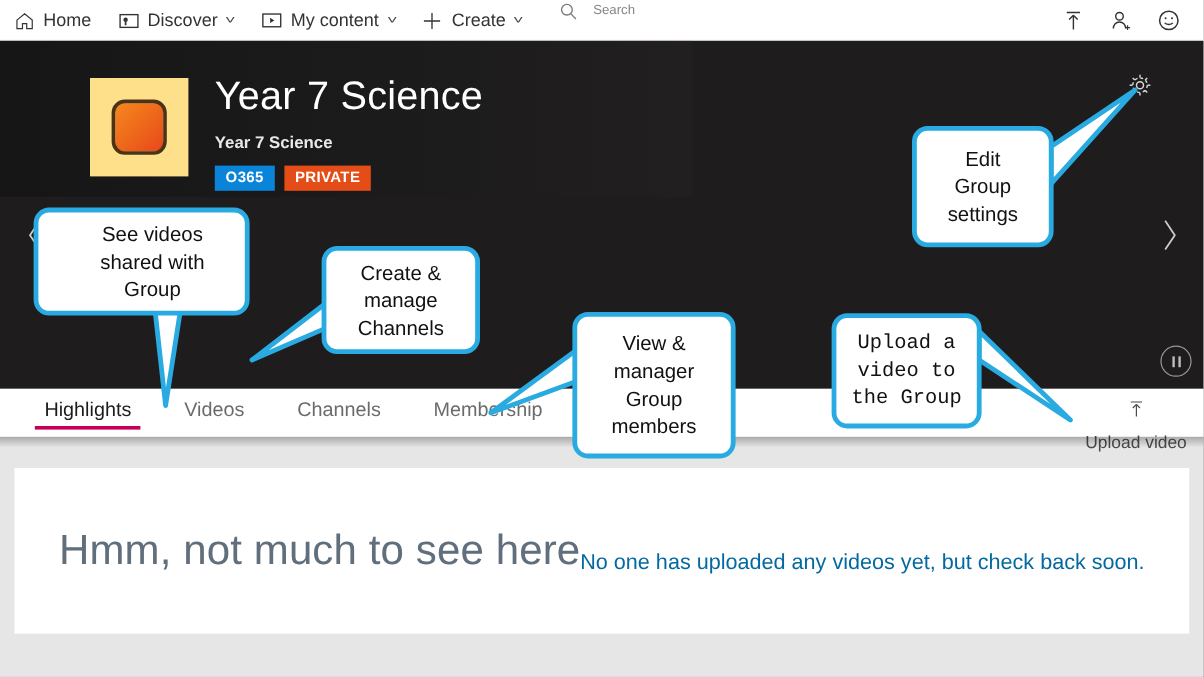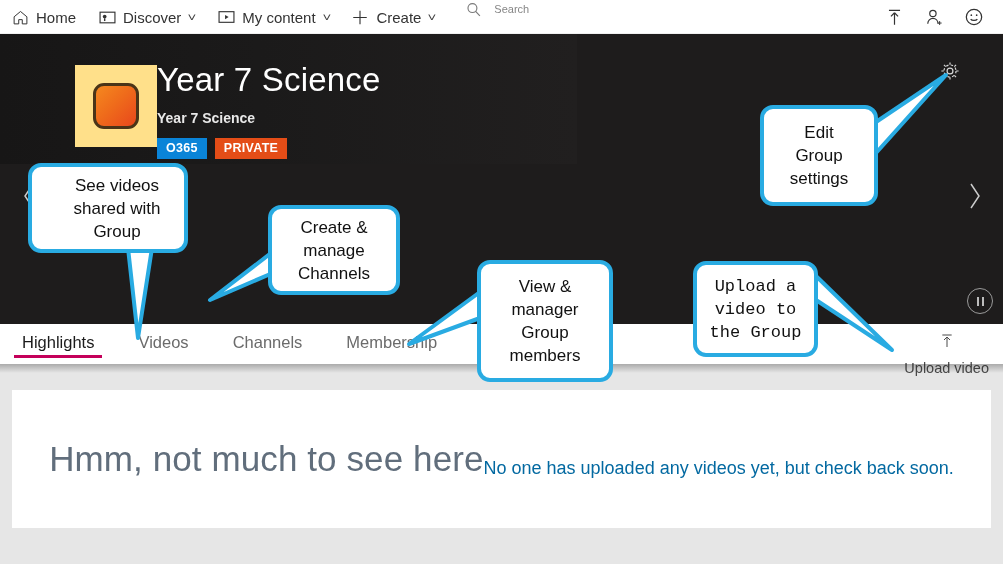--- a/index.html
+++ b/index.html
@@ -43,21 +43,21 @@
 
   
   .hero {
     position: absolute; left: 0; top: 34px; width: 1003px; height: 290px;
     background: #1e1c1c; overflow: hidden;
   }
   .hero-panel {
     position: absolute; left: 0; top: 0; width: 577px; height: 130px;
     background: linear-gradient(90deg,#171616 0%,#1b1a1a 45%,#211f1f 100%);
   }
-  .hero-inner { position: absolute; left: 75px; top: 31px; display: flex; }
+  .hero-inner { position: absolute; left: 75px; top: 31px; display: flex; gap: 22px; }
   .thumb {
     width: 82px; height: 82px; background: #ffe08a;
     display: flex; align-items: center; justify-content: center; flex: none;
   }
   .thumb-sq {
     width: 46px; height: 46px; border-radius: 11px;
     background: linear-gradient(135deg,#f5881f 0%,#ef6c1b 45%,#e8471c 100%);
     border: 3px solid #4a3418;
   }
   .hero-title {
@@ -88,21 +88,21 @@
     display: flex; align-items: center; justify-content: center;
     gap: 3px; cursor: pointer;
   }
   .pausebtn i { display: block; width: 2px; height: 9px; background: #bdbdbd; }
 
   
   .tabbar {
     position: absolute; left: 0; top: 324px; width: 1003px; height: 40px;
     background: #ffffff; display: flex; align-items: flex-start;
   }
-  .tabs { display: flex; align-items: flex-start; padding-left: 0; }
+  .tabs { display: flex; align-items: flex-start; padding-left: 15px; }
   .tab {
     padding: 9px 22px 0; font-size: 16.5px; color: #6b6b6b;
     cursor: pointer; position: relative; height: 40px; white-space: nowrap;
   }
   .tab.active { color: #1b1b1b; }
   .tab.active::after {
     content: ""; position: absolute; left: 14px; right: 14px; bottom: 6px;
     height: 3px; background: #c4005a;
   }
   .uploadbtn {
@@ -300,21 +300,21 @@
 
     <path d="M275,272 L275,250 L210,300 Z" style="stroke: rgb(41, 171, 226);"></path>
 
     <path d="M480,292 L480,318 L409,344 Z" style="stroke: rgb(41, 171, 226);"></path>
 
     <path d="M816,300 L816,276 L892,350 Z" style="stroke: rgb(41, 171, 226);"></path>
 
     <path d="M876,122 L876,153 L946,75 Z" style="stroke: rgb(41, 171, 226);"></path>
   </svg>
 
-  <div class="callout" style="left: 28px; top: 163px; width: 160px; height: 90px; border-color: rgb(41, 171, 226); padding-left: 28px;">
+  <div class="callout" style="left: 28px; top: 173px; width: 180px; height: 90px; border-color: rgb(41, 171, 226); padding-left: 28px;">
     <span style="white-space:pre-line">See videos
 shared with
 Group</span>
   </div>
 
   <div class="callout" style="left: 268px; top: 205px; width: 132px; height: 90px; border-color: rgb(41, 171, 226);">
     <span style="white-space:pre-line">Create &amp;
 manage
 Channels</span>
   </div>

